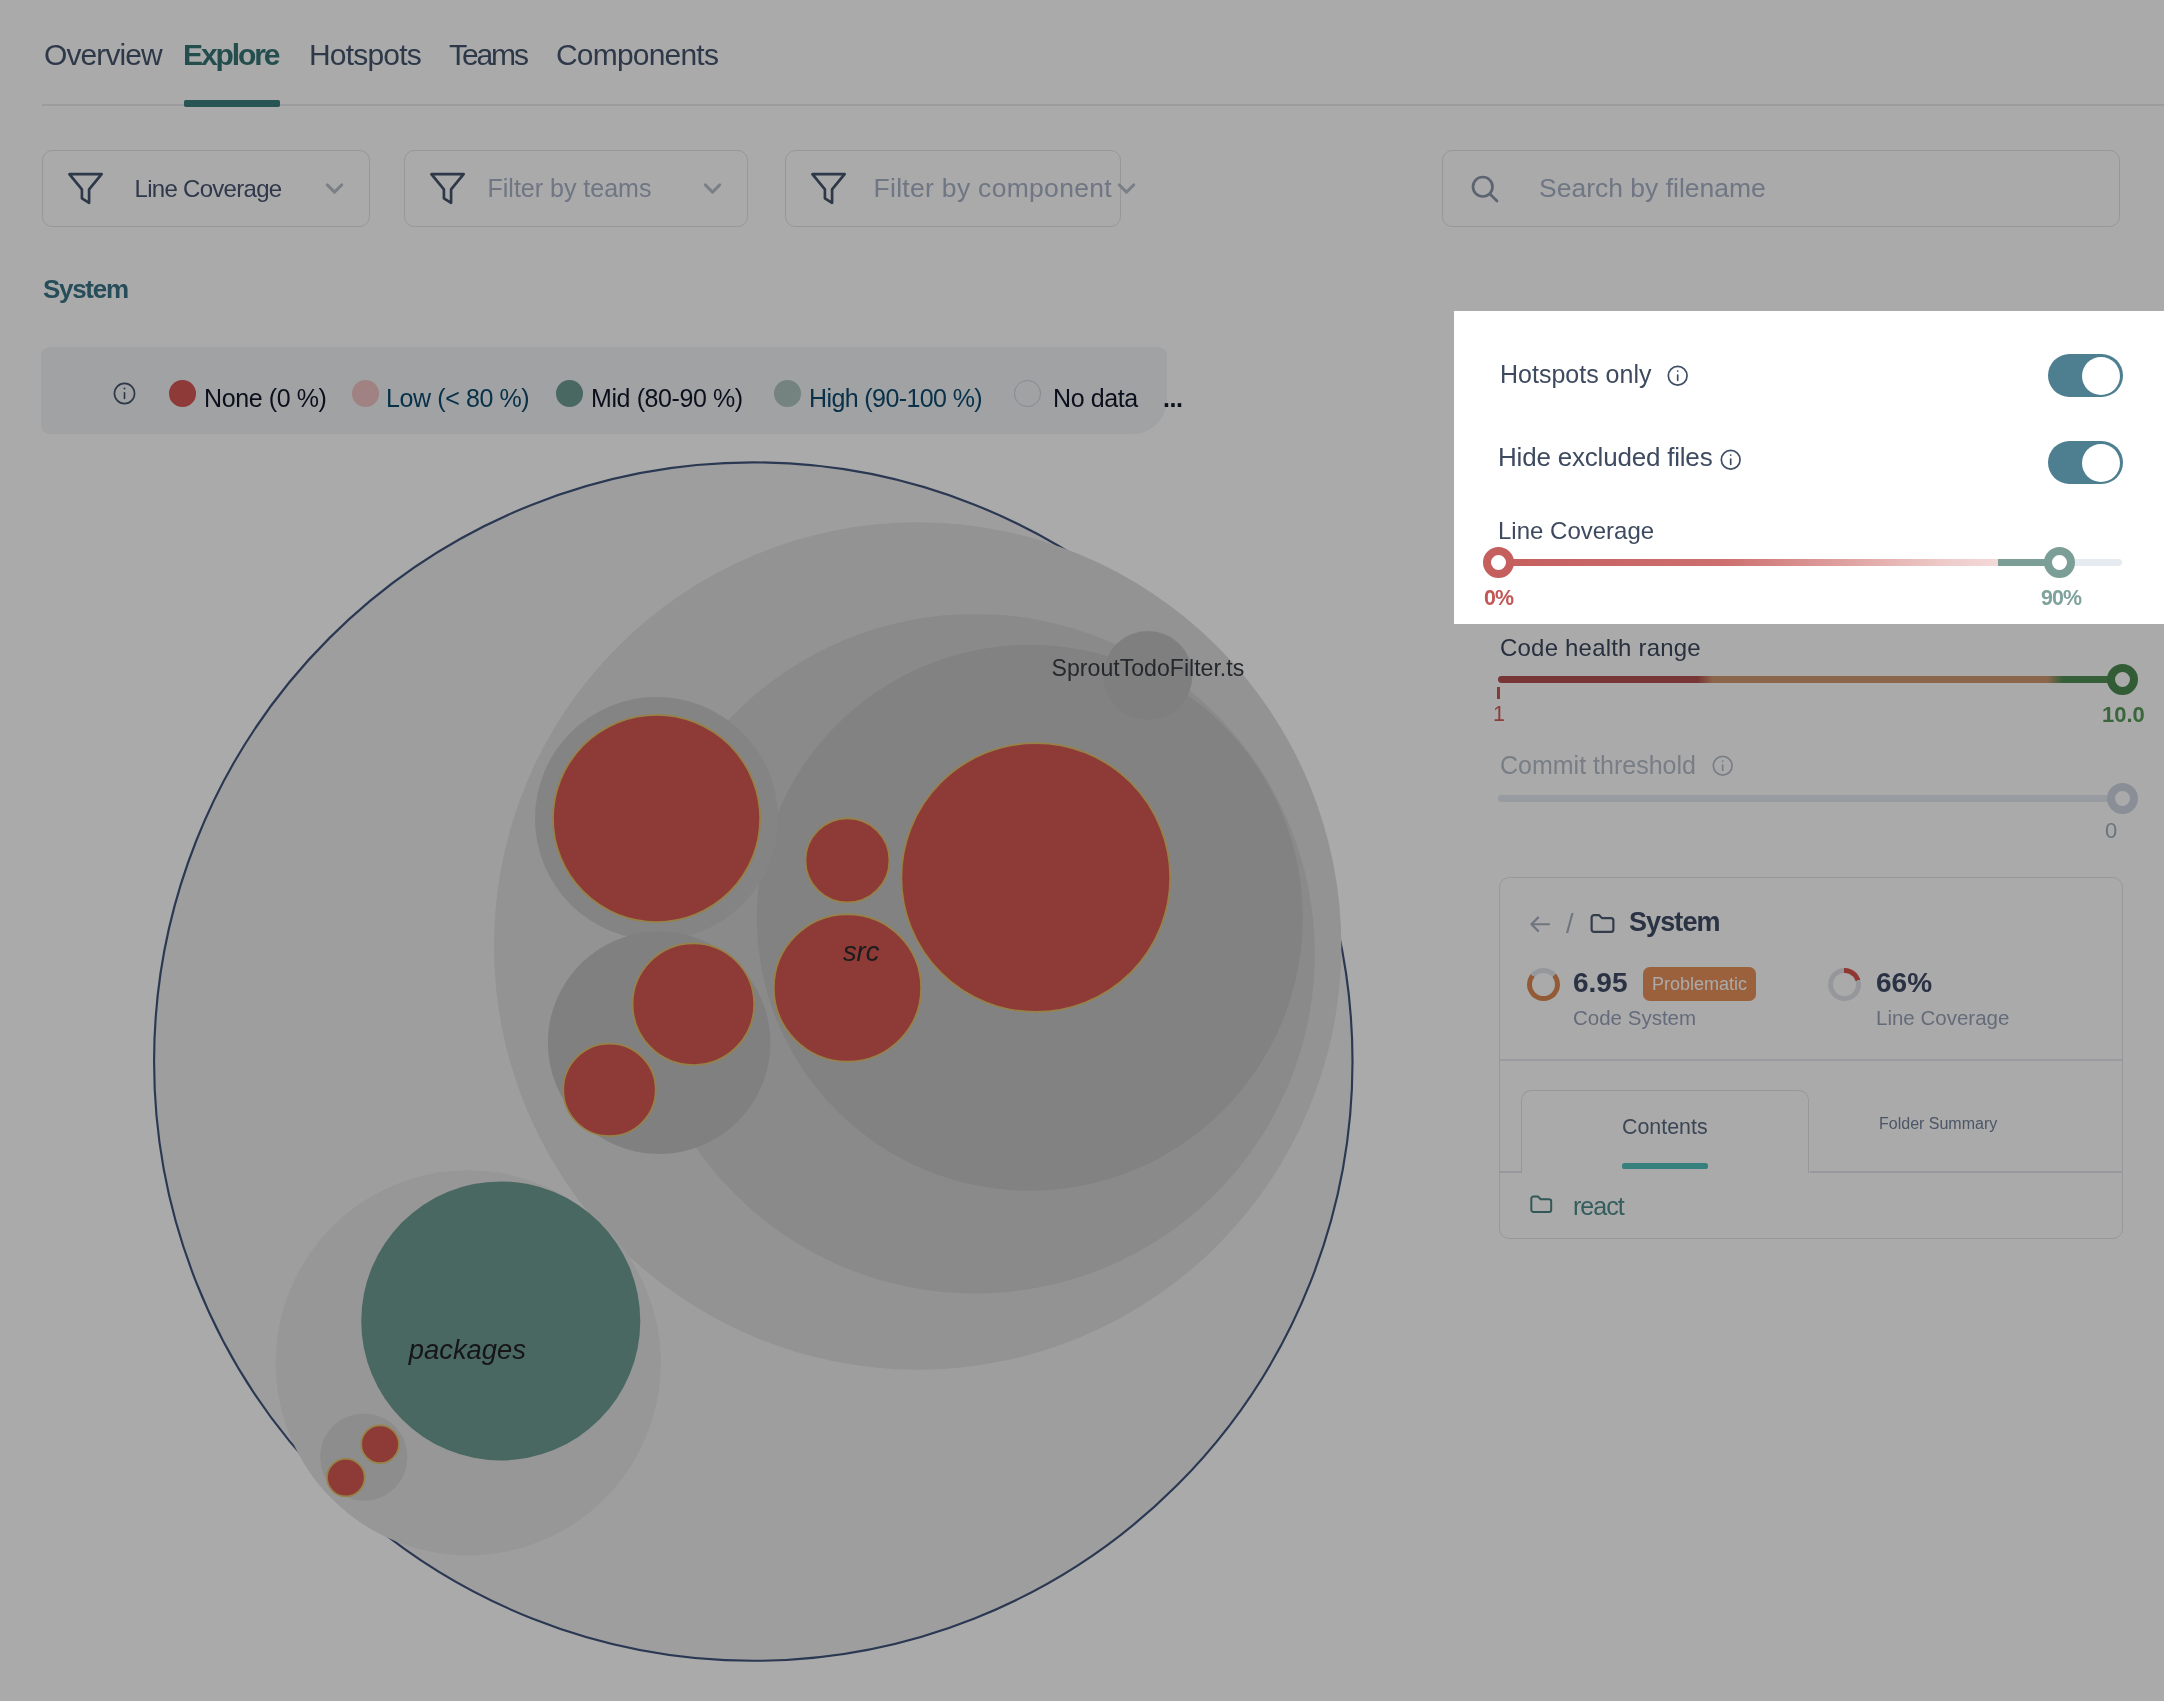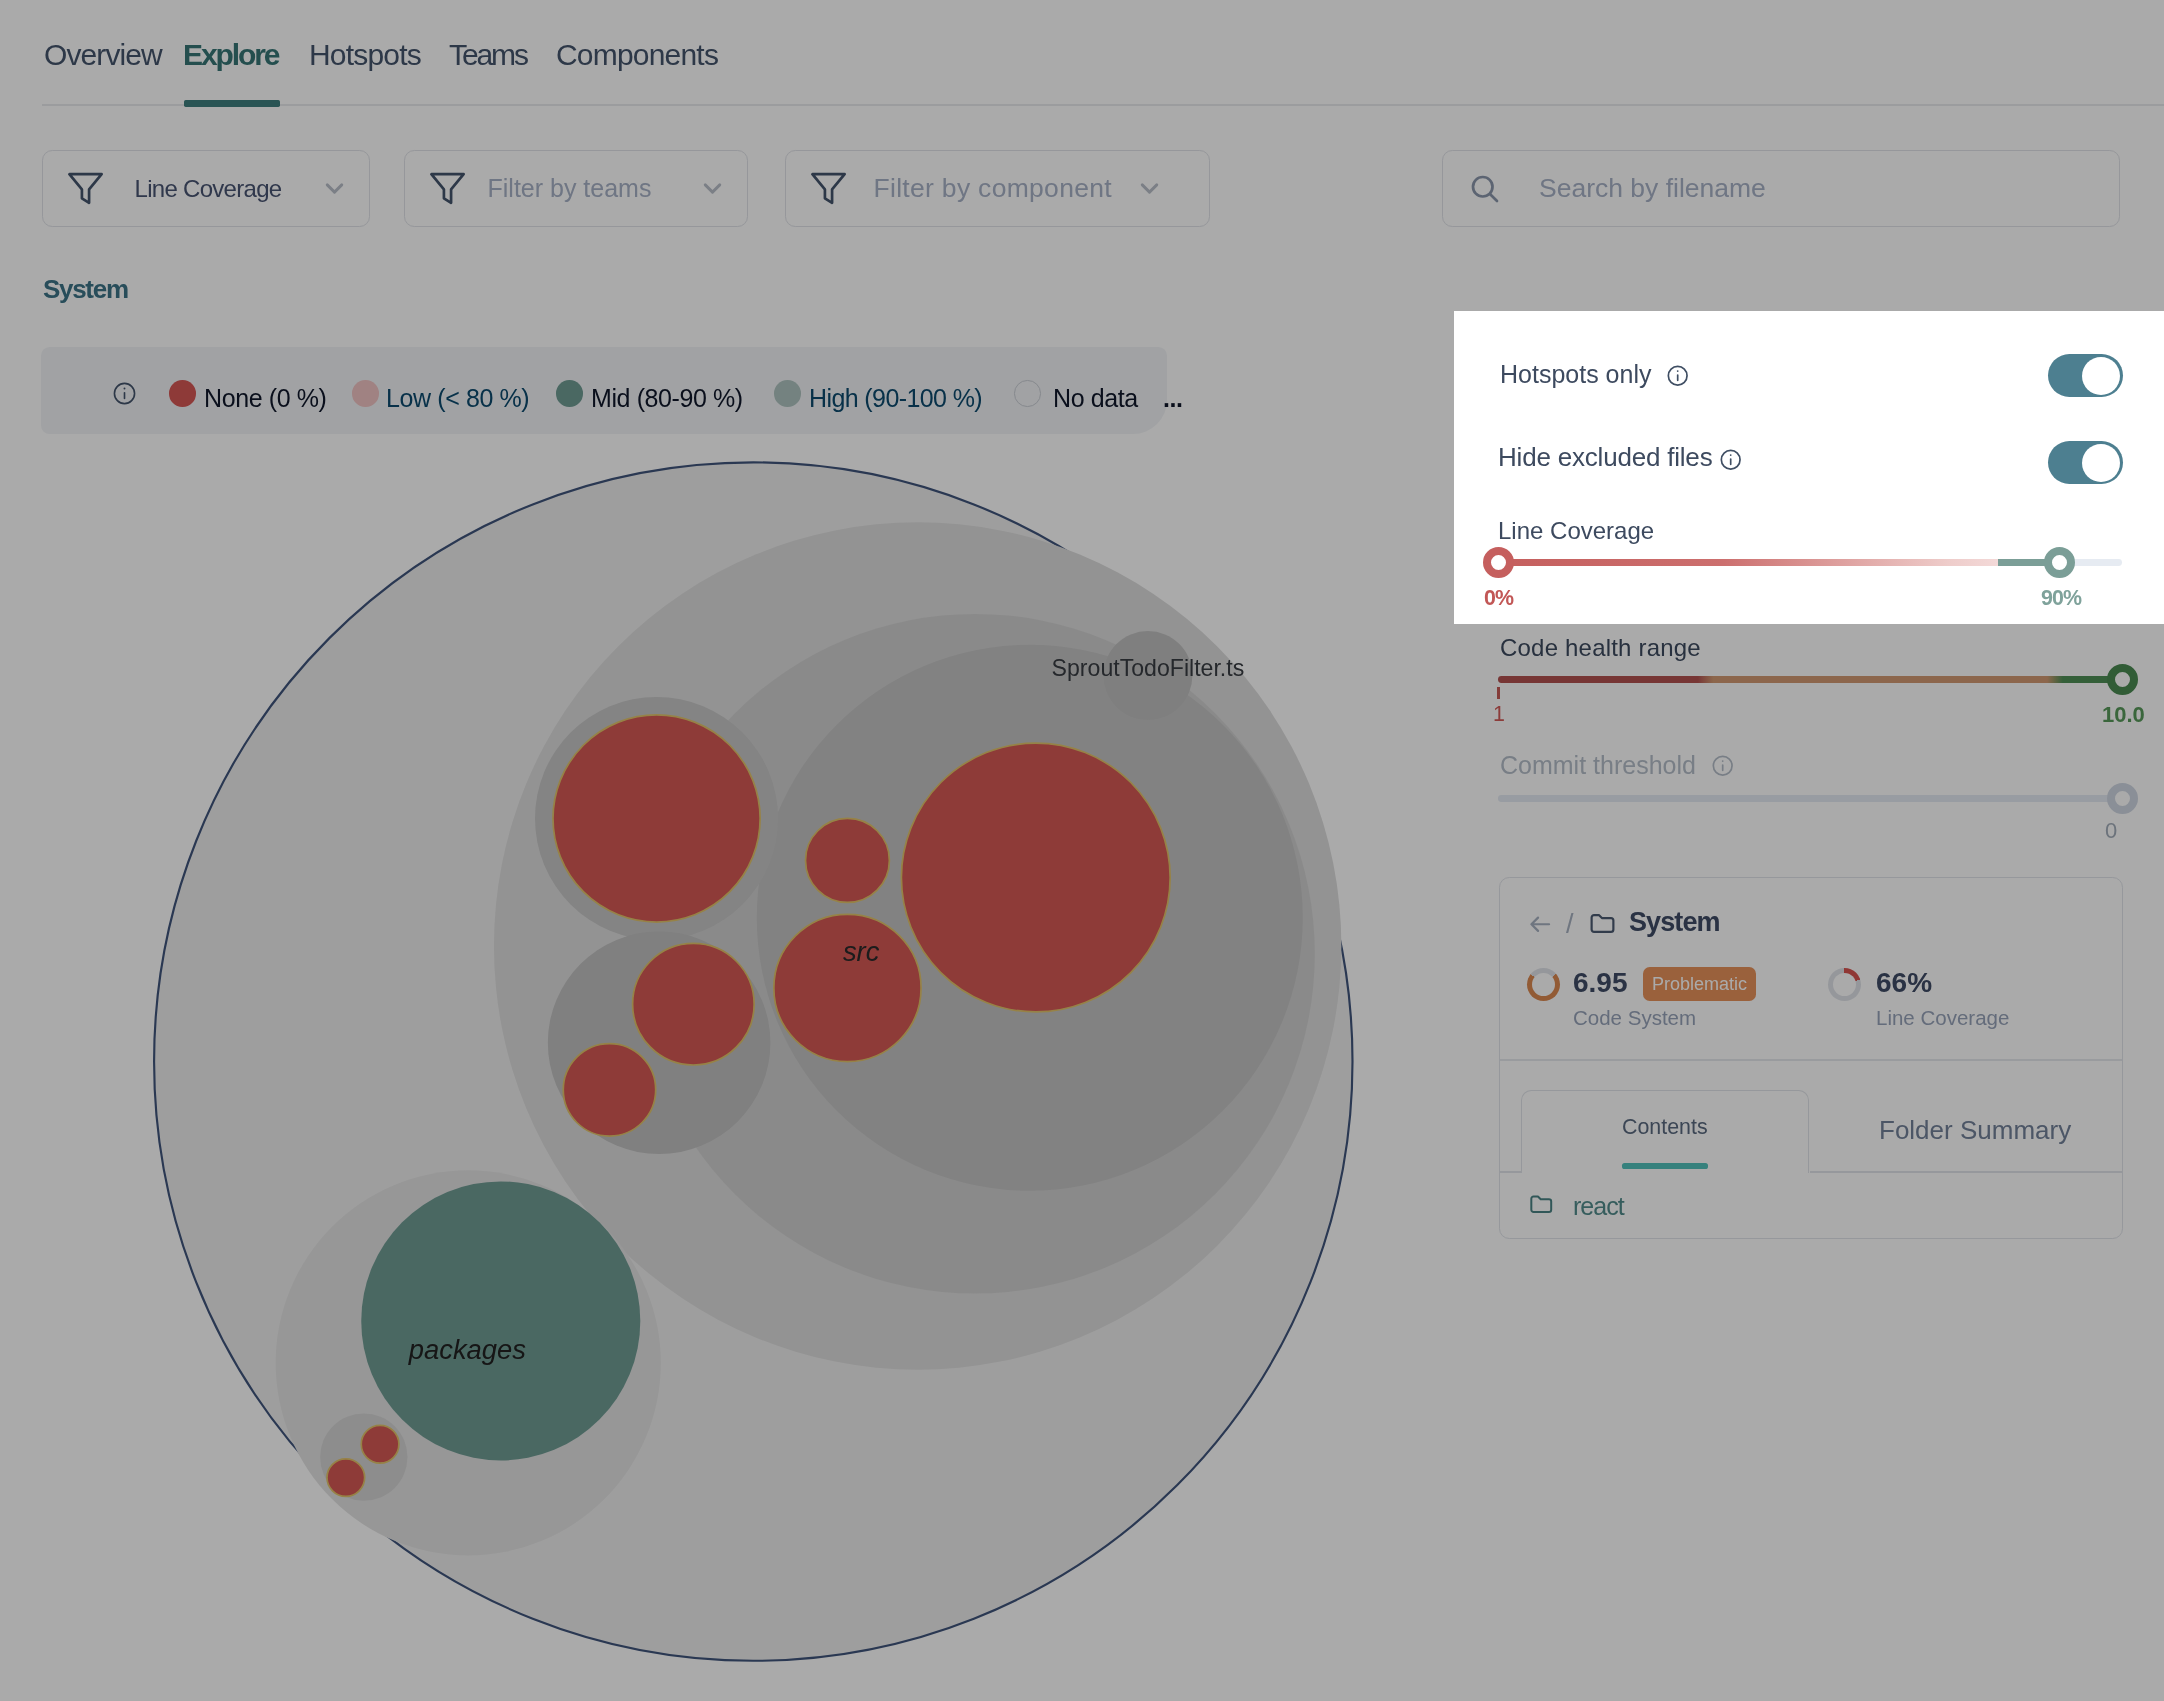--- a/index.html
+++ b/index.html
@@ -67,21 +67,21 @@
   </div>
   <div class="fbox" style="left:404px; width:344px;">
     <svg class="funnel" width="43" height="43" viewBox="0 0 24 24" fill="none" stroke="#44546c" stroke-width="1.5">
       <path d="M3 4h18l-7 8.5V20l-4-2.5V12.5z" stroke-linejoin="round"></path>
     </svg>
     <span class="lbl ph" style="font-size:25px; margin-left:19px;">Filter by teams</span>
     <svg class="chev" width="29" height="29" viewBox="0 0 24 24" fill="none" stroke="#b9bfc9" stroke-width="2.4">
       <path d="M6 9l6 6 6-6" stroke-linecap="round" stroke-linejoin="round"></path>
     </svg>
   </div>
-  <div class="fbox" style="left:785px; width:425px;">
+  <div class="fbox" style="left:785px; width:336px;">
     <svg class="funnel" width="43" height="43" viewBox="0 0 24 24" fill="none" stroke="#44546c" stroke-width="1.5">
       <path d="M3 4h18l-7 8.5V20l-4-2.5V12.5z" stroke-linejoin="round"></path>
     </svg>
     <span class="lbl ph" style="font-size:26.5px; letter-spacing:0.3px; margin-left:24px;">Filter by component</span>
     <svg class="chev" style="margin-right:45px;" width="29" height="29" viewBox="0 0 24 24" fill="none" stroke="#b9bfc9" stroke-width="2.4">
       <path d="M6 9l6 6 6-6" stroke-linecap="round" stroke-linejoin="round"></path>
     </svg>
   </div>
   <div class="fbox" style="left:1442px; width:678px;">
     <svg style="margin-left:24px; flex:none;" width="36" height="36" viewBox="0 0 24 24" fill="none" stroke="#8a96ab" stroke-width="1.8">
@@ -198,21 +198,21 @@
   <div class="abs" style="left:1573px; top:1006px; font-size:20.5px; color:#97a3b9;">Code System</div>
   <div class="abs" style="left:1876px; top:1006px; font-size:20.5px; color:#97a3b9;">Line Coverage</div>
 
   <div class="abs" style="left:1500px; top:1059px; width:622px; height:1.7px; background:#e6e9ee;"></div>
 
   <div class="abs" style="left:1521px; top:1090px; width:288px; height:83px; border:1.7px solid #e1e4ea; border-bottom:none; border-radius:10.3px 10.3px 0 0;"></div>
   <div class="abs" style="left:1500px; top:1171px; width:21.4px; height:1.7px; background:#e1e4ea;"></div>
   <div class="abs" style="left:1810px; top:1171px; width:312px; height:1.7px; background:#e1e4ea;"></div>
   <div class="abs" style="left:1622px; top:1115px; font-size:21.4px; color:#5a6a80;">Contents</div>
   <div class="abs" style="left:1622px; top:1163px; width:86px; height:6px; background:#52c2bc; border-radius:2.6px;"></div>
-  <div class="abs" style="left:1879px; top:1115px; font-size:26px; color:#73829a;">Folder Summary</div>
+  <div class="abs" style="left:1879px; top:1115px; font-size:16px; color:#73829a;">Folder Summary</div>
 
   <svg class="abs" style="left:1528px; top:1191px;" width="26.5" height="26.5" viewBox="0 0 24 24" fill="none" stroke="#4a8384" stroke-width="1.8">
     <path d="M3 7a2 2 0 0 1 2-2h4l2.5 2.5H19a2 2 0 0 1 2 2V17a2 2 0 0 1-2 2H5a2 2 0 0 1-2-2z" stroke-linejoin="round"></path>
   </svg>
   <div class="abs" style="left:1573px; top:1192px; font-size:25px; letter-spacing:-1px; color:#528c8c;">react</div>
 
 <div id="hole"></div>
 
 
 </body></html>

